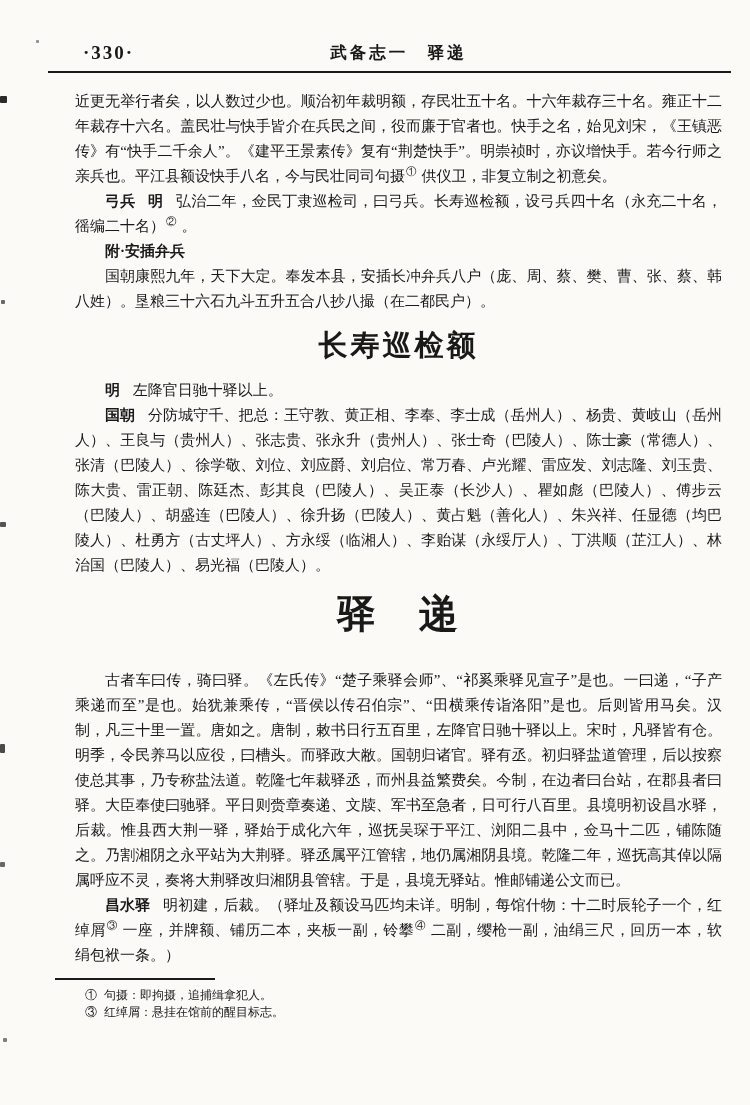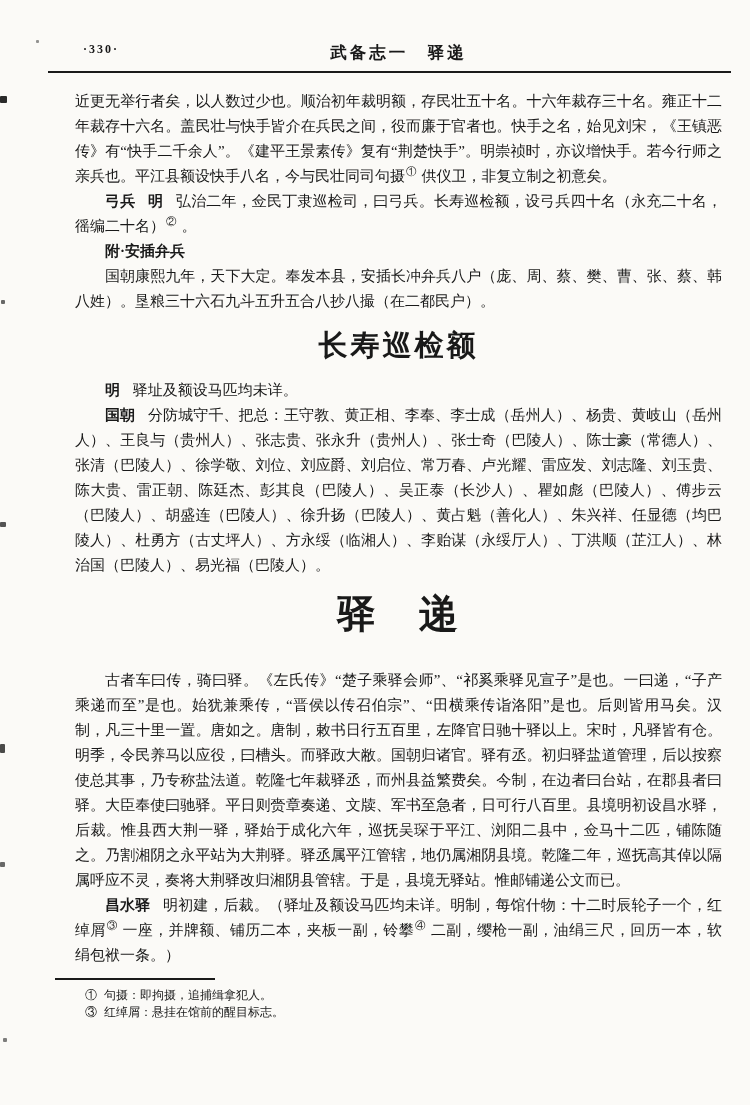--- a/index.html
+++ b/index.html
@@ -13,21 +13,21 @@
     overflow:hidden;
   }
   
   .running-head{
     position:relative;
     margin:42px 28px 0 75px;
     height:22px;
   }
   .pagenum{
     position:absolute;left:8px;top:0;
-    font-size:12px;letter-spacing:2px;font-weight:600;
+    font-size:19px;letter-spacing:2px;font-weight:600;
   }
   .head-title{
     position:absolute;left:0;right:0;top:0;
     text-align:center;
     font-size:16.5px;font-weight:700;letter-spacing:3px;
   }
   .head-rule{
     height:2px;background:#1a1a1a;
     margin:7px 19px 0 48px;
   }
@@ -101,21 +101,21 @@
     <p class="para indent"><span class="lead">弓兵</span><span class="lead">明</span><span>弘治二年，佥民丁隶巡检司，曰弓兵。长寿巡检额，设弓兵四十名（永充二十名，徭编二十名）</span><span class="fnref">②</span><span>。</span></p>
 
 
     <p class="para indent bold">附·安插弁兵</p>
 
     <p class="para indent">国朝康熙九年，天下大定。奉发本县，安插长冲弁兵八户（庞、周、蔡、樊、曹、张、蔡、韩八姓）。垦粮三十六石九斗五升五合八抄八撮（在二都民户）。</p>
 
     <h2 class="section-heading wuzhi">长寿巡检额</h2>
 
 
-    <p class="para indent"><span class="lead">明</span><span>驿址及额设马匹均未详。</span></p>
+    <p class="para indent"><span class="lead">明</span><span>左降官日驰十驿以上。</span></p>
 
     <p class="para indent"><span class="lead">国朝</span><span>分防城守千、把总：王守教、黄正相、李奉、李士成（岳州人）、杨贵、黄岐山（岳州人）、王良与（贵州人）、张志贵、张永升（贵州人）、张士奇（巴陵人）、陈士豪（常德人）、张清（巴陵人）、徐学敬、刘位、刘应爵、刘启位、常万春、卢光耀、雷应发、刘志隆、刘玉贵、陈大贵、雷正朝、陈廷杰、彭其良（巴陵人）、吴正泰（长沙人）、瞿如彪（巴陵人）、傅步云（巴陵人）、胡盛连（巴陵人）、徐升扬（巴陵人）、黄占魁（善化人）、朱兴祥、任显德（均巴陵人）、杜勇方（古丈坪人）、方永绥（临湘人）、李贻谋（永绥厅人）、丁洪顺（芷江人）、林治国（巴陵人）、易光福（巴陵人）。</span></p>
 
     <h2 class="section-heading yidi">驿　递</h2>
 
     <p class="para indent">古者车曰传，骑曰驿。《左氏传》“楚子乘驿会师”、“祁奚乘驿见宣子”是也。一曰递，“子产乘递而至”是也。始犹兼乘传，“晋侯以传召伯宗”、“田横乘传诣洛阳”是也。后则皆用马矣。汉制，凡三十里一置。唐如之。唐制，敕书日行五百里，左降官日驰十驿以上。宋时，凡驿皆有仓。明季，令民养马以应役，曰槽头。而驿政大敝。国朝归诸官。驿有丞。初归驿盐道管理，后以按察使总其事，乃专称盐法道。乾隆七年裁驿丞，而州县益繁费矣。今制，在边者曰台站，在郡县者曰驿。大臣奉使曰驰驿。平日则赍章奏递、文牍、军书至急者，日可行八百里。县境明初设昌水驿，后裁。惟县西大荆一驿，驿始于成化六年，巡抚吴琛于平江、浏阳二县中，佥马十二匹，铺陈随之。乃割湘阴之永平站为大荆驿。驿丞属平江管辖，地仍属湘阴县境。乾隆二年，巡抚高其倬以隔属呼应不灵，奏将大荆驿改归湘阴县管辖。于是，县境无驿站。惟邮铺递公文而已。</p>
 
     <p class="para indent"><span class="lead">昌水驿</span><span>明初建，后裁。（驿址及额设马匹均未详。明制，每馆什物：十二时辰轮子一个，红绰屑</span><span class="fnref">③</span><span>一座，并牌额、铺历二本，夹板一副，铃攀</span><span class="fnref">④</span><span>二副，缨枪一副，油绢三尺，回历一本，软绢包袱一条。）</span></p>
 
   </main>

